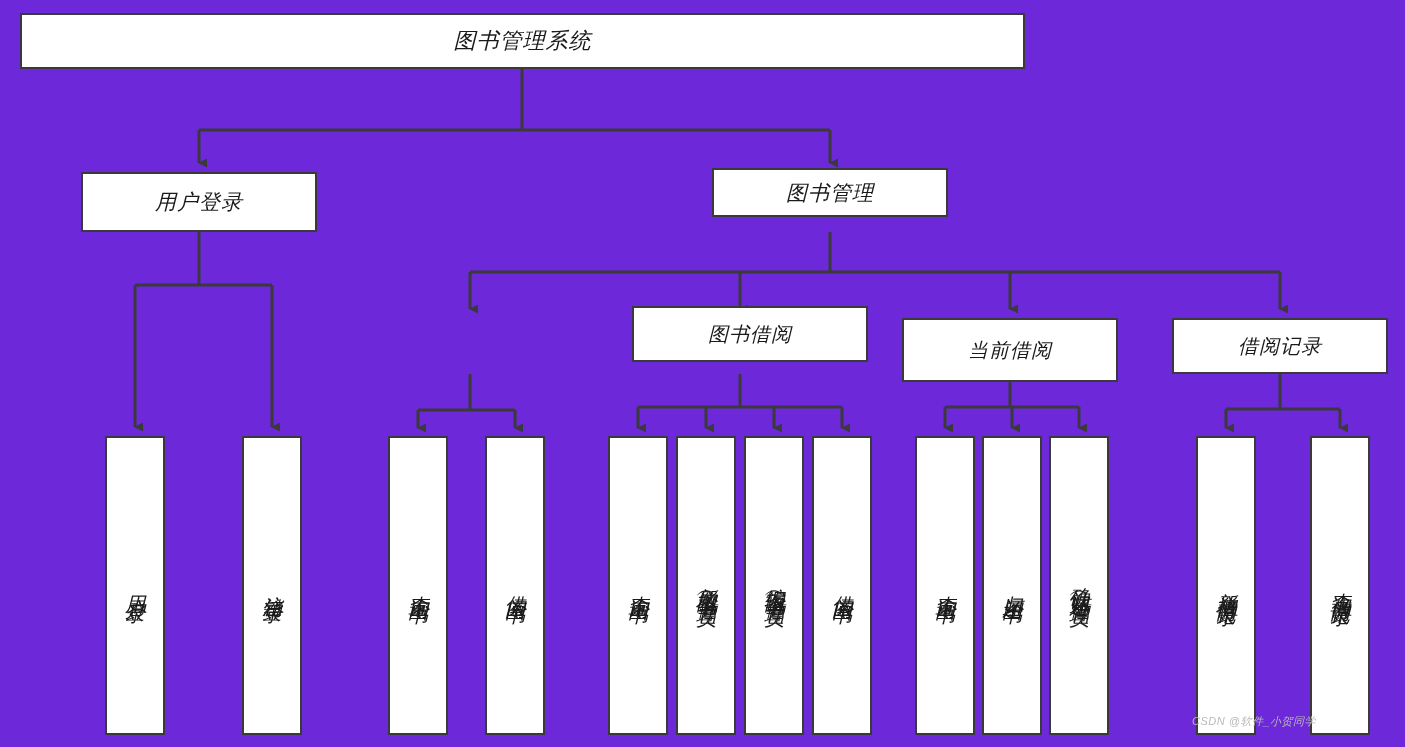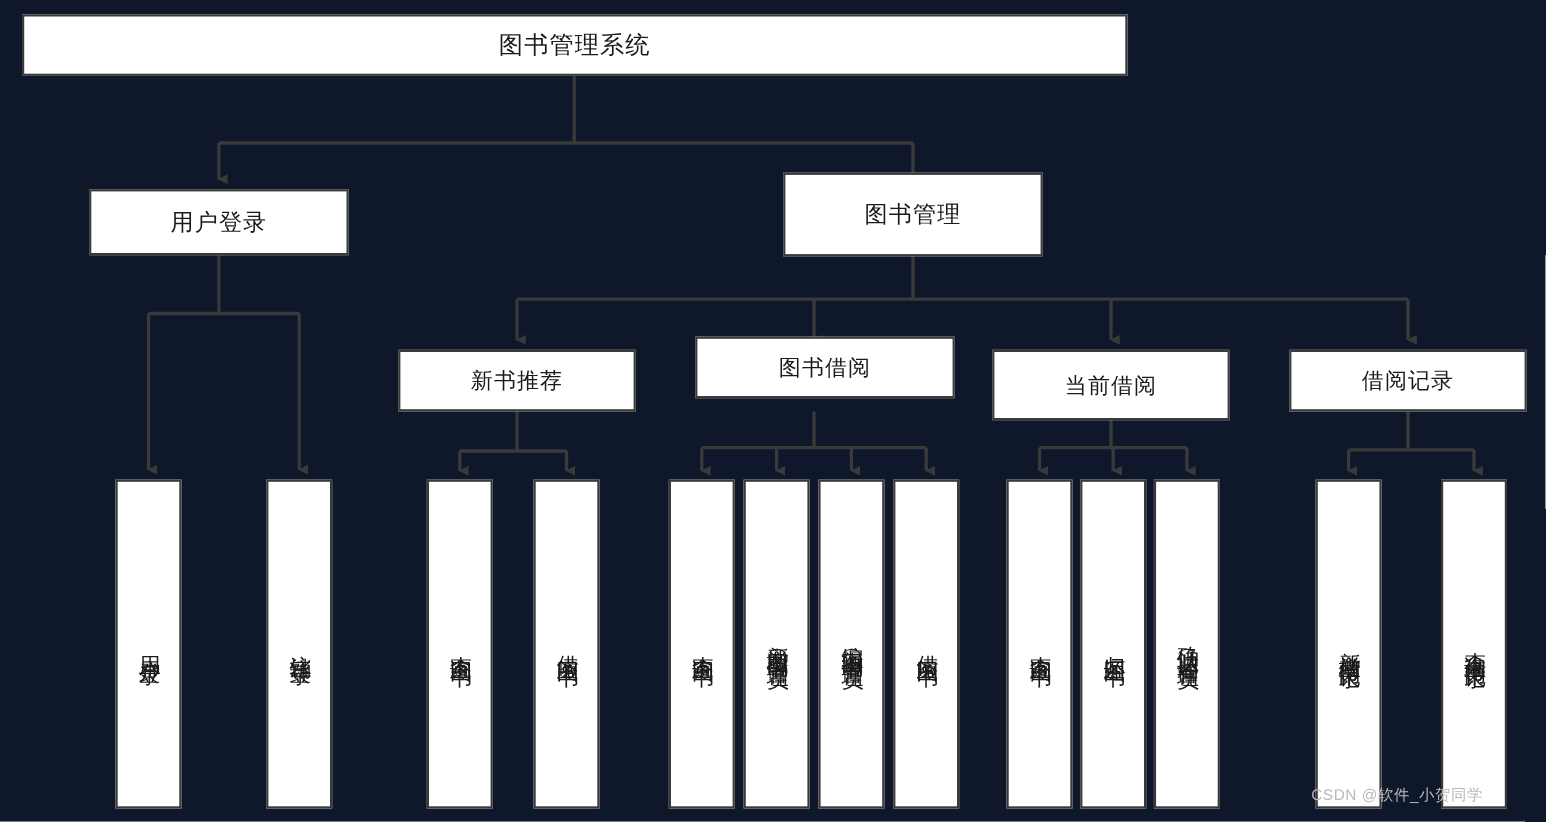--- a/index.html
+++ b/index.html
@@ -8,22 +8,23 @@
     padding: 0;
     background: #ffffff;
   }
   body {
     font-family: "Liberation Sans", "DejaVu Sans", sans-serif;
   }
   #canvas {
     position: relative;
     width: 1405px;
     height: 747px;
-    background: #0f172a;
+    background: #6d28d9;
     overflow: hidden;
+    font-style: italic;
   }
   svg.lines {
     position: absolute;
     left: 0;
     top: 0;
     width: 1405px;
     height: 747px;
     pointer-events: none;
   }
   .node {
@@ -58,21 +59,21 @@
     line-height: 1.06;
     white-space: nowrap;
     text-align: center;
   }
   .htext {
     white-space: nowrap;
     letter-spacing: 1px;
   }
   .watermark {
     position: absolute;
-    font-size: 14px;
+    font-size: 11px;
     color: #b9b9b9;
     white-space: nowrap;
     letter-spacing: 0.5px;
   }
 </style>
 </head>
 <body>
 
 <div id="canvas">
 
@@ -126,27 +127,24 @@
     </g>
   </svg>
 
   <div class="node root" style="left:20px; top:13px; width:1005px; height:56px;">
     <span class="htext">图书管理系统</span>
   </div>
 
   <div class="node level2" style="left:81px; top:172px; width:236px; height:60px;">
     <span class="htext">用户登录</span>
   </div>
-  <div class="node level2" style="left:712px; top:157px; width:236px; height:76px;align-items:center;">
+  <div class="node level2" style="left:712px; top:168px; width:236px; height:49px;align-items:center;">
     <span class="htext">图书管理</span>
   </div>
 
-  <div class="node level3" style="left:362px; top:318px; width:216px; height:56px;">
-    <span class="htext">新书推荐</span>
-  </div>
   <div class="node level3" style="left:632px; top:306px; width:236px; height:56px;">
     <span class="htext">图书借阅</span>
   </div>
   <div class="node level3" style="left:902px; top:318px; width:216px; height:64px;">
     <span class="htext">当前借阅</span>
   </div>
   <div class="node level3" style="left:1172px; top:318px; width:216px; height:56px;text-align:right;">
     <span class="htext">借阅记录</span>
   </div>
 

